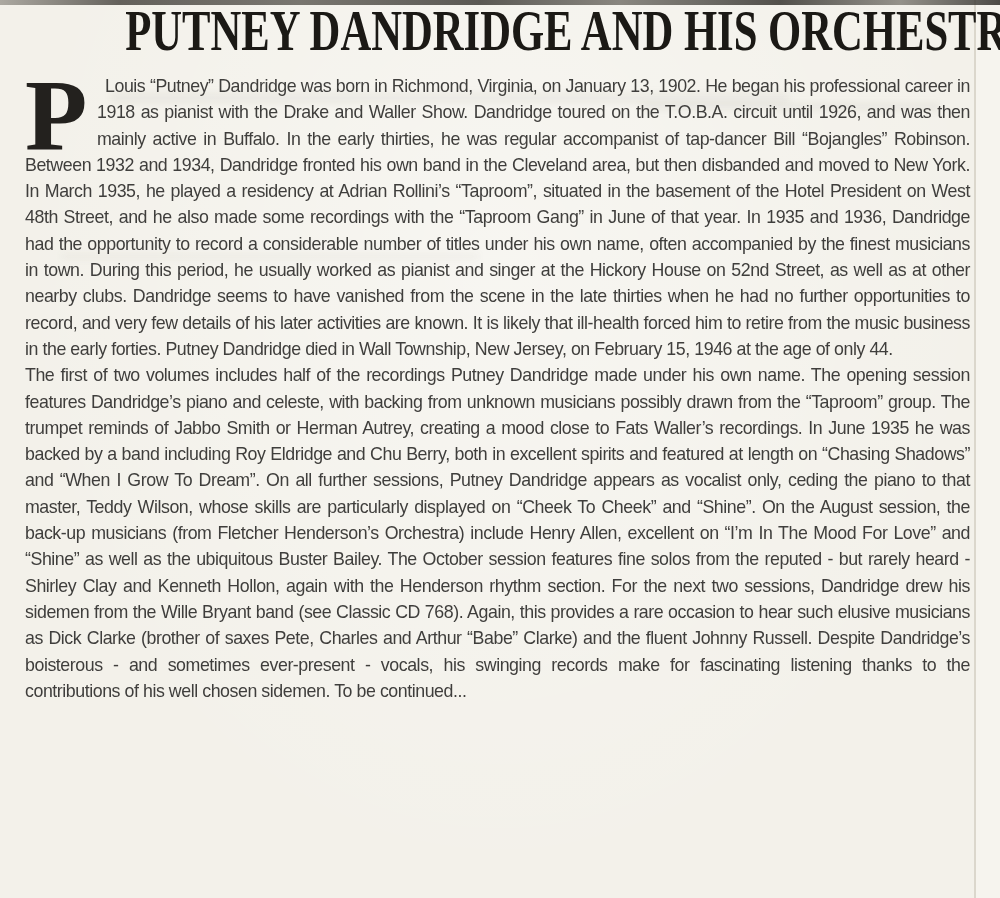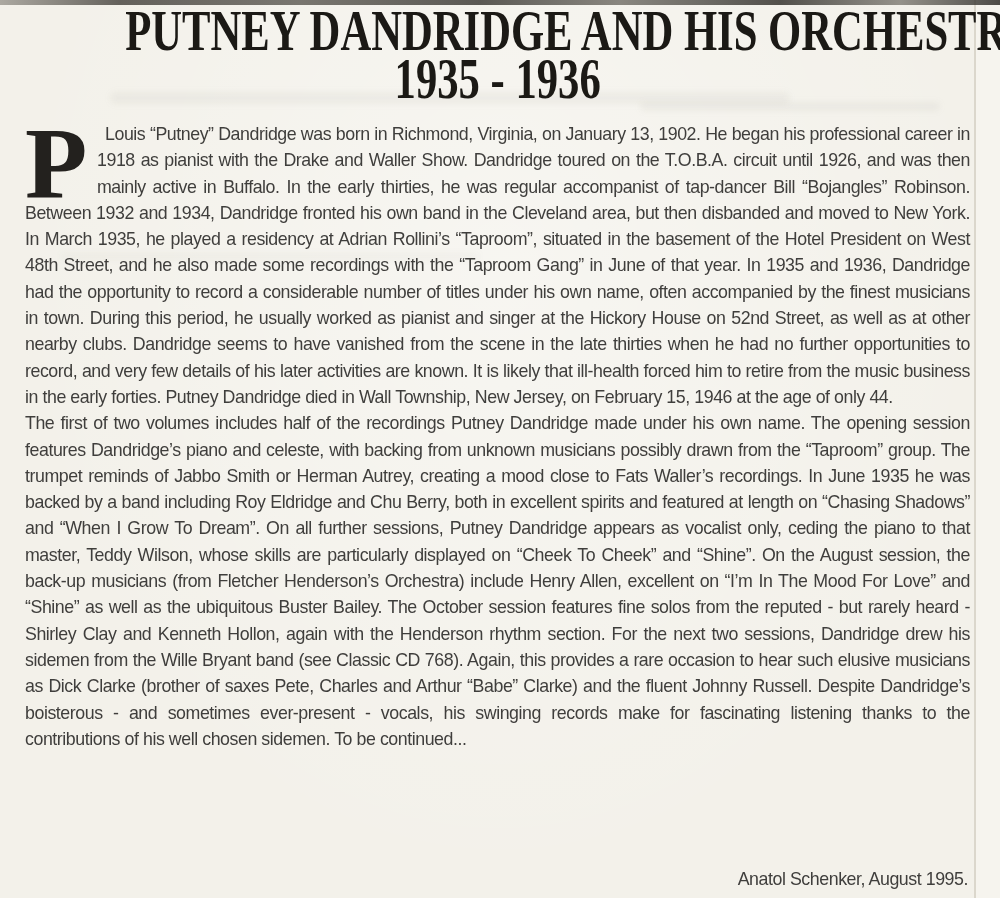--- a/index.html
+++ b/index.html
@@ -106,28 +106,26 @@
   <div class="crease-right"></div>
   <div class="edge-top"></div>
   <div class="bleed b1"></div>
   <div class="bleed b2"></div>
   <div class="bleed b3"></div>
 
   <div class="content">
 
     <h1 class="title">
       <span class="title-line"><span>PUTNEY DANDRIDGE AND HIS ORCHESTRA</span></span>
-      <span class="title-line"><span>1935 - 1936</span></span>
     </h1>
 
     <div class="body-text">
       <p><span class="drop-cap">P</span></p>
 
       <p class="indented">Louis “Putney” Dandridge was born in Richmond, Virginia, on January 13, 1902. He began his professional career in 1918 as pianist with the Drake and Waller Show. Dandridge toured on the T.O.B.A. circuit until 1926, and was then mainly active in Buffalo. In the early thirties, he was regular accompanist of tap-dancer Bill “Bojangles” Robinson. Between 1932 and 1934, Dandridge fronted his own band in the Cleveland area, but then disbanded and moved to New York. In March 1935, he played a residency at Adrian Rollini’s “Taproom”, situated in the basement of the Hotel President on West 48th Street, and he also made some recordings with the “Taproom Gang” in June of that year. In 1935 and 1936, Dandridge had the opportunity to record a considerable number of titles under his own name, often accompanied by the finest musicians in town. During this period, he usually worked as pianist and singer at the Hickory House on 52nd Street, as well as at other nearby clubs. Dandridge seems to have vanished from the scene in the late thirties when he had no further opportunities to record, and very few details of his later activities are known. It is likely that ill-health forced him to retire from the music business in the early forties. Putney Dandridge died in Wall Township, New Jersey, on February 15, 1946 at the age of only 44.</p>
 
       <p>The first of two volumes includes half of the recordings Putney Dandridge made under his own name. The opening session features Dandridge’s piano and celeste, with backing from unknown musicians possibly drawn from the “Taproom” group. The trumpet reminds of Jabbo Smith or Herman Autrey, creating a mood close to Fats Waller’s recordings. In June 1935 he was backed by a band including Roy Eldridge and Chu Berry, both in excellent spirits and featured at length on “Chasing Shadows” and “When I Grow To Dream”. On all further sessions, Putney Dandridge appears as vocalist only, ceding the piano to that master, Teddy Wilson, whose skills are particularly displayed on “Cheek To Cheek” and “Shine”. On the August session, the back-up musicians (from Fletcher Henderson’s Orchestra) include Henry Allen, excellent on “I’m In The Mood For Love” and “Shine” as well as the ubiquitous Buster Bailey. The October session features fine solos from the reputed - but rarely heard - Shirley Clay and Kenneth Hollon, again with the Henderson rhythm section. For the next two sessions, Dandridge drew his sidemen from the Wille Bryant band (see Classic CD 768). Again, this provides a rare occasion to hear such elusive musicians as Dick Clarke (brother of saxes Pete, Charles and Arthur “Babe” Clarke) and the fluent Johnny Russell. Despite Dandridge’s boisterous - and sometimes ever-present - vocals, his swinging records make for fascinating listening thanks to the contributions of his well chosen sidemen. To be continued...</p>
     </div>
 
   </div>
 
-  <div class="signature">Anatol Schenker, August 1995.</div>
 
 </div>
 
 </body></html>

